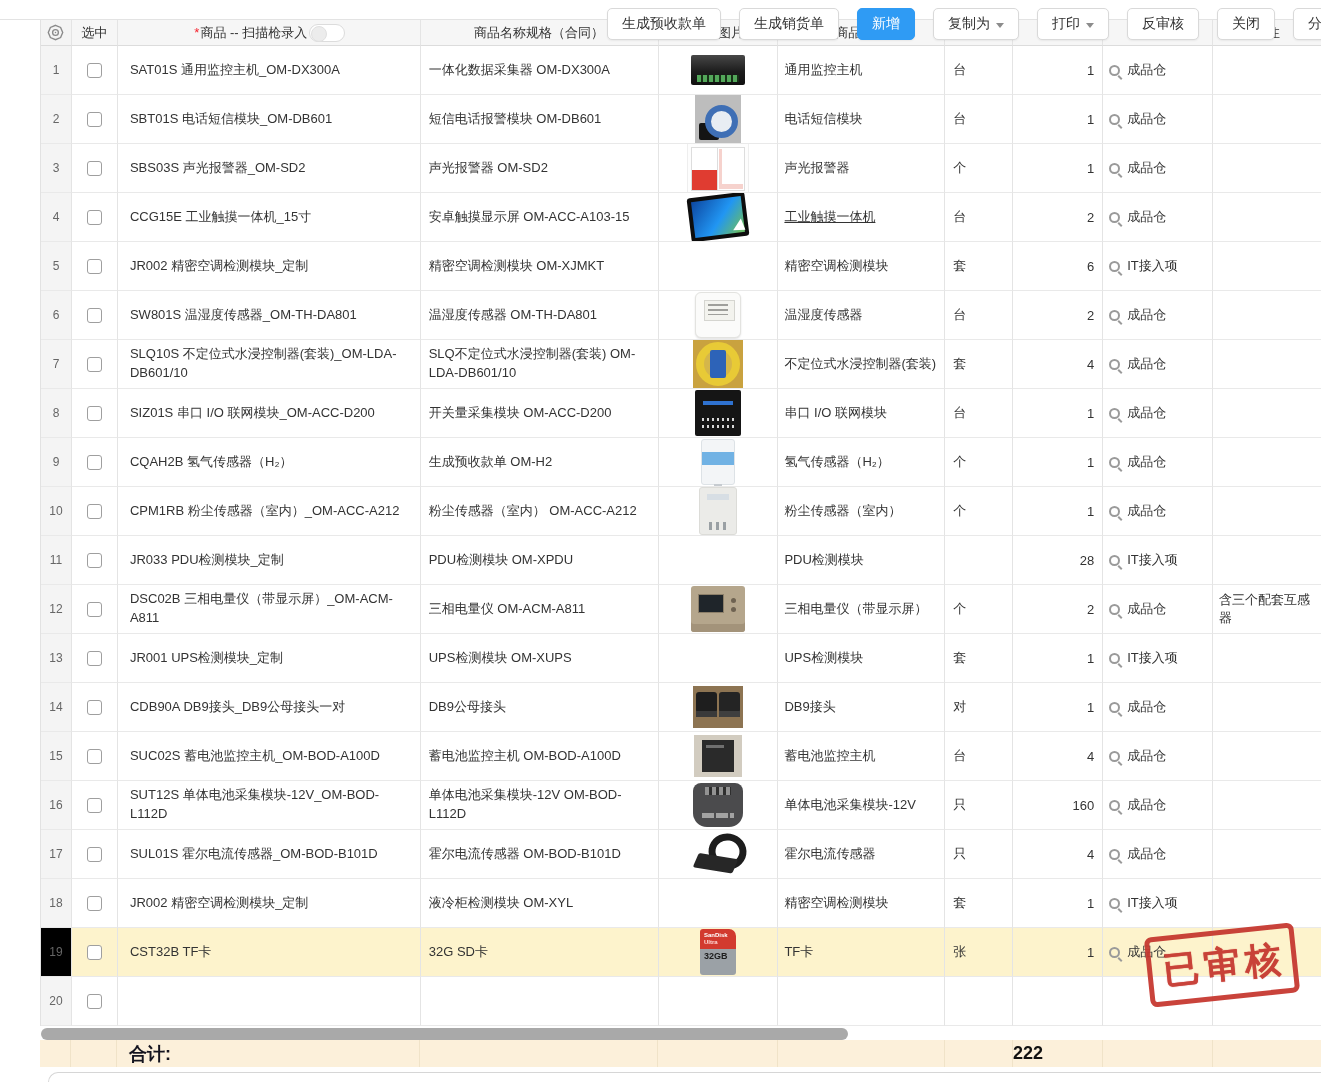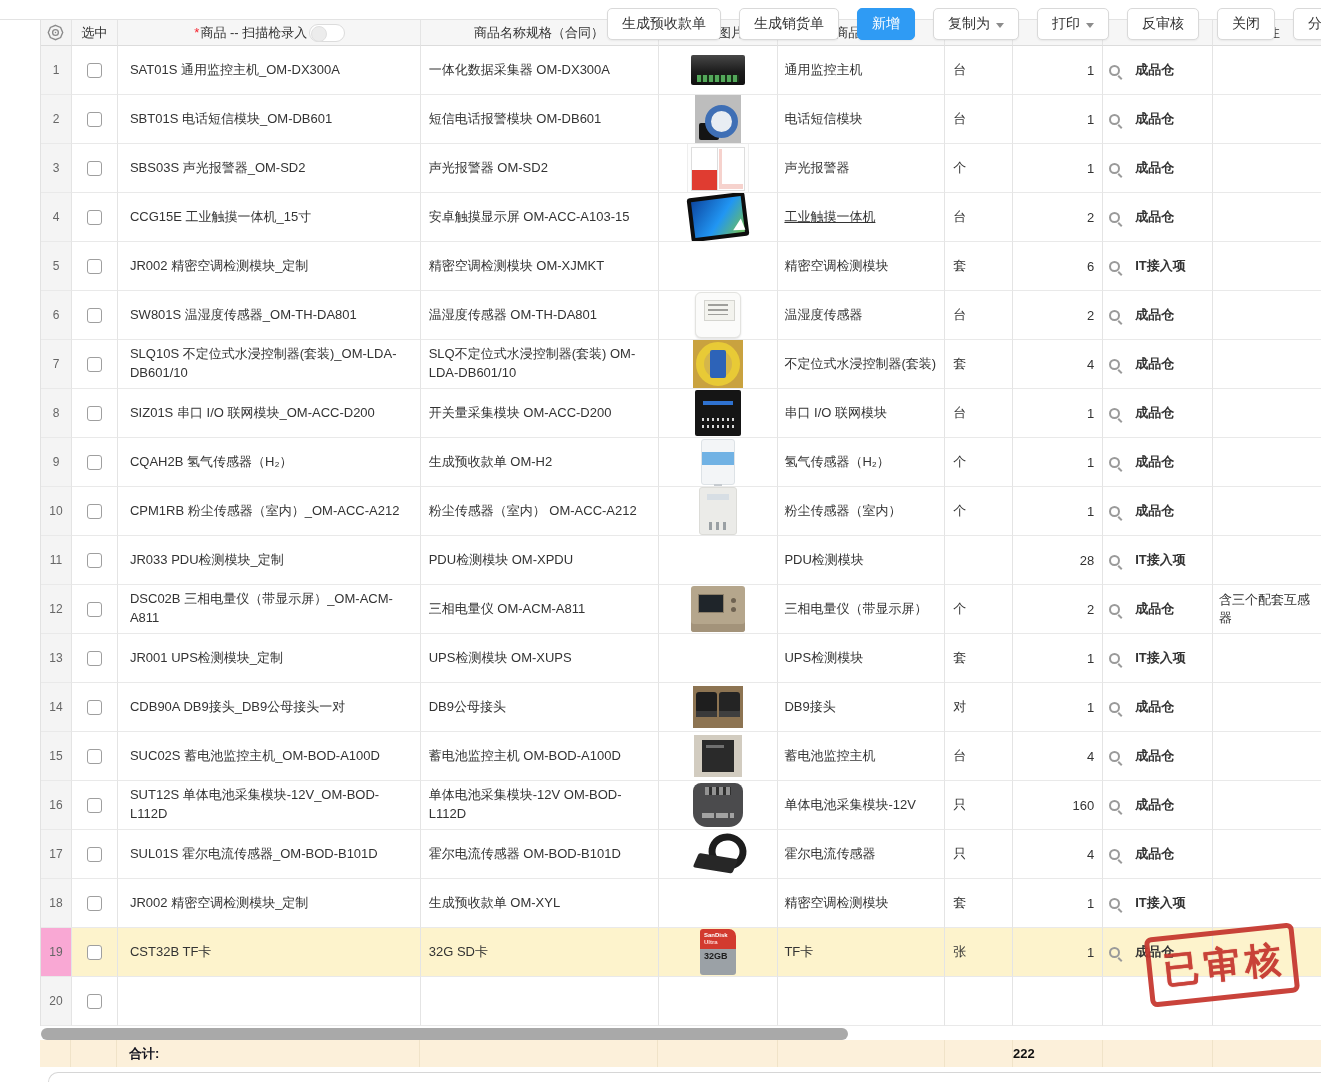--- a/index.html
+++ b/index.html
@@ -15,30 +15,30 @@
   .cell { border-right:1px solid #e4e4e4; border-bottom:1px solid #e9e9e9;
           display:flex; align-items:center; font-size:13px; overflow:hidden; }
   .c-num { width:31px; background:#f4f4f4; justify-content:center; color:#666; font-size:12px; }
   .c-check { width:46px; justify-content:center;text-align:center; }
   .c-product { width:303px; padding:4px 10px 4px 12px; }
   .c-spec { width:238px; padding:4px 8px; }
   .c-image { width:120px; justify-content:center; }
   .c-name { width:167px; padding:4px 6px; }
   .c-unit { width:68px; padding:4px 8px; }
   .c-qty { width:90px; padding:4px 8px; justify-content:flex-end; }
-  .c-wh { width:110px; padding:4px 6px; gap:15px;font-weight:bold; }
+  .c-wh { width:110px; padding:4px 6px; gap:7px; }
   .c-remark { width:108px; padding:4px 6px; }
 
   .ghead { height:26px; background:#f6f6f6; }
   .ghead .cell { border-bottom:1px solid #dcdcdc; color:#333; justify-content:center; padding-top:0; padding-bottom:0; white-space:nowrap; }
   .req { color:#f5222d; margin-right:1px; }
 
   .gbody .grow { height:49px; background:#fff; }
   .gbody .grow.hl .cell { background:#fdf3cc; }
-  .gbody .grow.hl .c-num { background:#f9a8d4; }
+  .gbody .grow.hl .c-num { background:#000000; }
 
   .checkbox { width:15px; height:15px; border:1.5px solid #9f9f9f; border-radius:3px; background:#fff; }
 
   .toggle { width:36px; height:18px; border:1px solid #dcdcdc; border-radius:9px; background:#fff;
             position:relative; margin-left:2px; flex:0 0 auto; }
   .toggle::before { content:''; position:absolute; left:1px; top:1px; width:14px; height:14px;
             border-radius:50%; background:#ececec; border:1px solid #e0e0e0; }
 
   .gear { width:17px; height:17px; }
 
@@ -119,21 +119,21 @@
   .t-sd-card .sd1 { position:absolute; top:3px; left:4px; font-size:6px; font-weight:bold; color:#fff; line-height:1; }
   .t-sd-card .sd2 { position:absolute; top:10px; left:4px; font-size:6px; font-weight:bold; color:#ffd9d6; line-height:1; }
   .t-sd-card .sd3 { position:absolute; top:23px; left:4px; font-size:9px; font-weight:bold; color:#1d1d1d; line-height:1; }
 
   
   .hscroll { position:absolute; left:40px; top:1028px; width:1281px; height:12px; }
   .hthumb { position:absolute; left:1px; top:0; width:807px; height:12px; background:#a9a9a9; border-radius:6px; }
 
   
   .frow { position:absolute; left:40px; top:1040px; width:1281px; height:27px; display:flex; background:#fcf0da; }
-  .fcell { border-right:1px solid #f0e3c8; height:100%; display:flex; align-items:center; font-size:13px; }
+  .fcell { border-right:1px solid #f0e3c8; height:100%; display:flex; align-items:center; font-size:18px; }
   .f-num { width:31px; } .f-check { width:46px; }
   .f-product { width:303px; padding-left:12px; font-weight:bold; color:#14141f; }
   .f-spec { width:238px; } .f-image { width:120px; } .f-name { width:167px; }
   .f-unit { width:68px; }
   .f-qty { width:90px; justify-content:flex-start; padding-right:8px; font-weight:bold; color:#111; }
   .f-wh { width:110px; } .f-remark { width:108px; border-right:none; }
 
   
   .stamp { position:absolute; left:1147px; top:930px; width:150px; height:70px;
     border:5px solid #c5352d; border-radius:7px; color:#c5352d; display:flex; align-items:center; justify-content:center;
@@ -757,21 +757,21 @@
       <div class="cell c-num">
             <span>18</span>
           </div>
       <div class="cell c-check">
             <span class="checkbox"></span>
           </div>
       <div class="cell c-product">
             <span class="wrap2">JR002 精密空调检测模块_定制</span>
           </div>
       <div class="cell c-spec">
-            <span class="wrap2">生成预收款单 OM-XYL</span>
+            <span class="wrap2">液冷柜检测模块 OM-XYL</span>
           </div>
       <div class="cell c-image">
             <div class="thumb"></div>
           </div>
       <div class="cell c-name">
             <span class="wrap2">精密空调检测模块</span>
           </div>
       <div class="cell c-unit">
             <span>套</span>
           </div>

